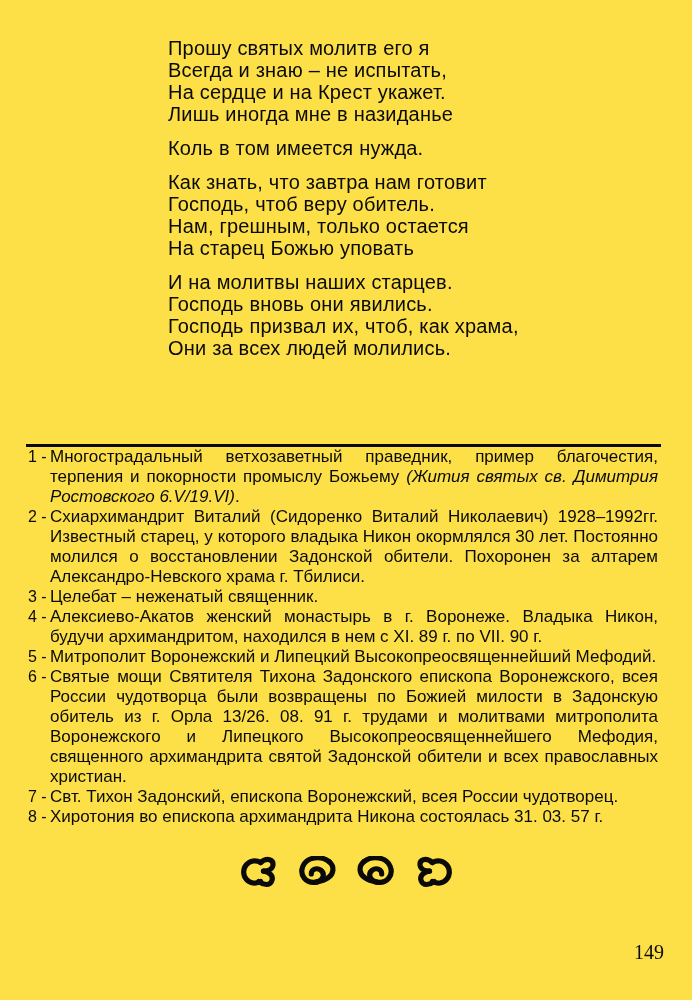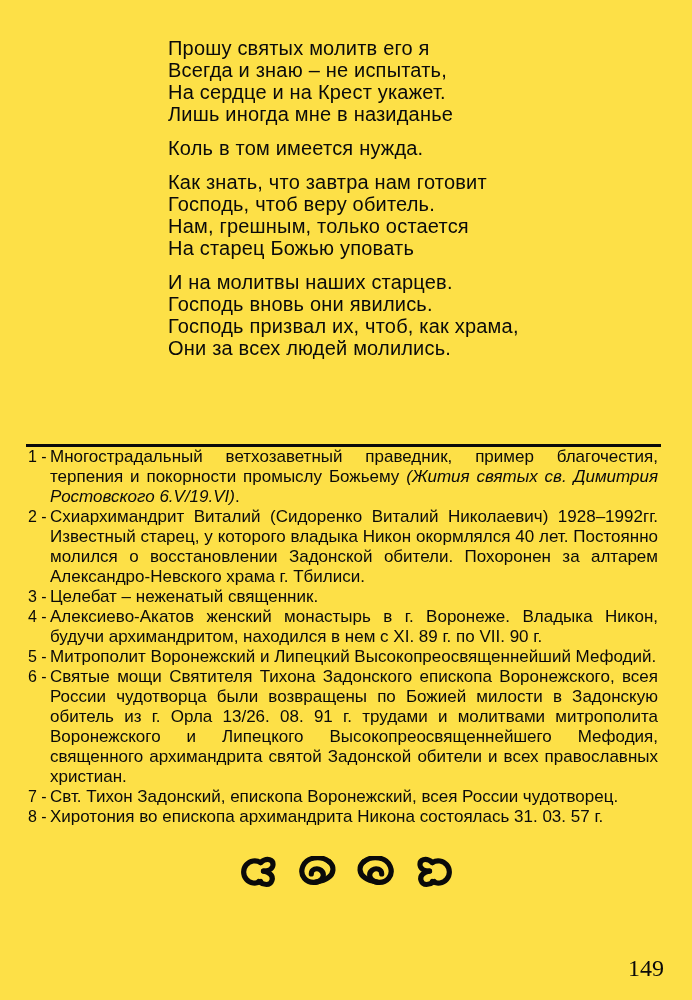--- a/index.html
+++ b/index.html
@@ -59,23 +59,22 @@
     justify-content:center;
     align-items:center;
     gap:17px;
   }
   .ornaments svg{display:block;}
   
   .page-number{
     position:absolute;
     right:28px;top:940px;
     font-family:"Liberation Serif",serif;
-    font-size:24px;
+    font-size:20px;
     line-height:24px;
-    margin-top:16px;
   }
 </style>
 </head>
 <body>
 
 <div class="page">
 
   <div class="poem" id="poem">
       <div class="stanza">
         <div class="pline">Прошу святых молитв его я</div>
@@ -102,21 +101,21 @@
 
   <div class="divider"></div>
 
   <div class="footnotes" id="footnotes">
       <div class="fn">
         <span class="fn-num">1 -</span>
         <div class="fn-text"><span>Многострадальный ветхозаветный праведник, пример благочестия, терпения и покорности промыслу Божьему </span><span class="it">(Жития святых св. Димитрия Ростовского 6.V/19.VI)</span><span>.</span></div>
       </div>
       <div class="fn">
         <span class="fn-num">2 -</span>
-        <div class="fn-text"><span>Схиархимандрит Виталий (Сидоренко Виталий Николаевич) 1928–1992гг. Известный старец, у которого владыка Никон окормлялся 40 лет. Постоянно молился о восстановлении Задонской обители. Похоронен за алтарем Александро-Невского храма г. Тбилиси.</span></div>
+        <div class="fn-text"><span>Схиархимандрит Виталий (Сидоренко Виталий Николаевич) 1928–1992гг. Известный старец, у которого владыка Никон окормлялся 30 лет. Постоянно молился о восстановлении Задонской обители. Похоронен за алтарем Александро-Невского храма г. Тбилиси.</span></div>
       </div>
       <div class="fn">
         <span class="fn-num">3 -</span>
         <div class="fn-text"><span>Целебат – неженатый священник.</span></div>
       </div>
       <div class="fn">
         <span class="fn-num">4 -</span>
         <div class="fn-text"><span>Алексиево-Акатов женский монастырь в г. Воронеже. Владыка Никон, будучи архимандритом, находился в нем с XI. 89 г. по VII. 90 г.</span></div>
       </div>
       <div class="fn">

